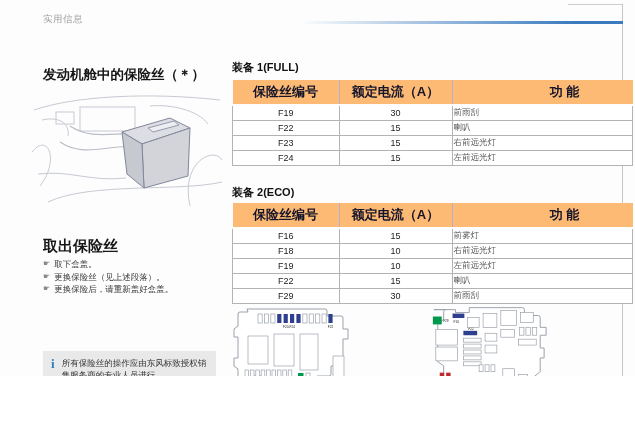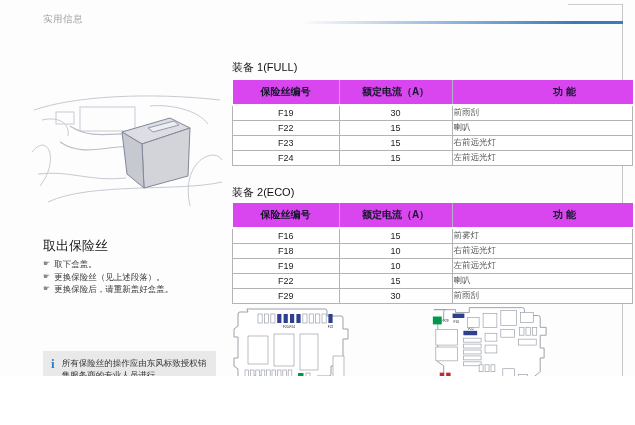--- a/index.html
+++ b/index.html
@@ -12,34 +12,34 @@
   .edge-top{position:absolute;left:568px;top:4px;width:55px;height:1px;background:#cccccc;}
   .bottom-rule{position:absolute;left:0;top:416px;width:635px;height:2px;background:#54575d;}
   
   .hdr{position:absolute;left:43px;top:13px;font-size:9.5px;color:#9b9b9b;letter-spacing:.5px;}
   .grad{position:absolute;left:300px;top:21px;width:323px;height:3px;
     background:linear-gradient(to right, rgba(58,122,191,0), #3a7abf 85%);}
   
   .title-main{position:absolute;left:43px;top:66px;font-size:13.5px;font-weight:bold;color:#161616;}
   .illus{position:absolute;left:30px;top:90px;width:194px;height:120px;}
   .caption{position:absolute;left:43px;top:212px;width:180px;font-size:8.5px;color:#3d3d3d;line-height:11px;}
-  .title-sub{position:absolute;left:43px;top:237px;font-size:13px;font-weight:normal;color:#161616;}
+  .title-sub{position:absolute;left:43px;top:237px;font-size:15px;font-weight:bold;color:#161616;}
   .steps{position:absolute;left:43px;top:258px;margin:0;padding:0;list-style:none;font-size:8.5px;color:#3a3a3a;}
   .steps li{display:flex;align-items:flex-start;line-height:12.5px;}
   .steps .bullet{color:#8b8b8b;font-size:8px;margin-right:4px;line-height:12.5px;}
   .note{position:absolute;left:43px;top:351px;width:160px;background:#e9e9e9;padding:7px 7px 8px 6px;display:flex;align-items:flex-start;}
   .i-badge{color:#2d7dc1;font-weight:bold;font-size:13px;line-height:10px;margin:1px 7px 0 2px;font-family:"Liberation Serif",serif;}
   .note-text{font-size:8.5px;line-height:11.5px;color:#333;}
   .pageno{position:absolute;left:20px;top:394px;font-size:16px;font-weight:bold;color:#33346c;}
   
-  .tbl-title{position:absolute;left:232px;font-size:11px;font-weight:normal;color:#111;}
+  .tbl-title{position:absolute;left:232px;font-size:11px;font-weight:bold;color:#111;}
   .tt1{top:60px;} .tt2{top:185px;}
   table.fuse-table{position:absolute;left:232px;width:348px;border-collapse:collapse;table-layout:fixed;}
   table.t1{top:80px;} table.t2{top:203px;}
-  .fuse-table th{background:#d946ef;color:#14142a;font-size:10px;font-weight:bold;height:22px;
+  .fuse-table th{background:#fdba74;color:#14142a;font-size:13px;font-weight:bold;height:22px;
     border-right:1px solid #b7b0cd;border-bottom:2px solid #fdfdfd;text-align:center;}
   .fuse-table th:last-child{border-right:none;padding-left:45px;}
   .fuse-table td{border:1px solid #b3b3b3;height:12px;font-size:9px;color:#1c1c1c;background:#fff;}
   .fuse-table td.num{text-align:center;}
   .fuse-table td.fn{font-size:8.5px;color:#5a5a5a;}
   .cw1{width:104px;} .cw2{width:110px;} .cw3{width:134px;}
   
   .diag1{position:absolute;left:230px;top:306px;width:124px;height:90px;}
   .diag2{position:absolute;left:424px;top:303px;width:128px;height:95px;}
   .diag-label{position:absolute;font-size:10px;font-weight:bold;color:#161616;}
@@ -56,20 +56,21 @@
 </head>
 <body>
 
 <div class="page">
   <div class="edge-top"></div>
   <div class="edge-right"></div>
 
   <span class="hdr">实用信息</span>
   <div class="grad"></div>
 
+  <h1 class="title-main" style="margin:0">发动机舱中的保险丝（＊）</h1>
 
   <svg class="illus" viewBox="0 0 194 120">
     <path class="ln" d="M4,20 C44,6 120,2 190,10"></path>
     <path class="ln" d="M2,62 C18,42 30,70 10,96"></path>
     <path class="ln" d="M18,112 C60,92 150,102 192,92"></path>
     <path class="ln" d="M160,116 C150,72 184,56 192,70"></path>
     <rect class="ln" x="26" y="22" width="18" height="12"></rect>
     <rect class="ln" x="50" y="17" width="55" height="24"></rect>
     <path class="ln" d="M12,30 C30,26 40,34 38,46"></path>
     <path class="ln2" d="M30,52 C60,72 90,46 120,62"></path>

